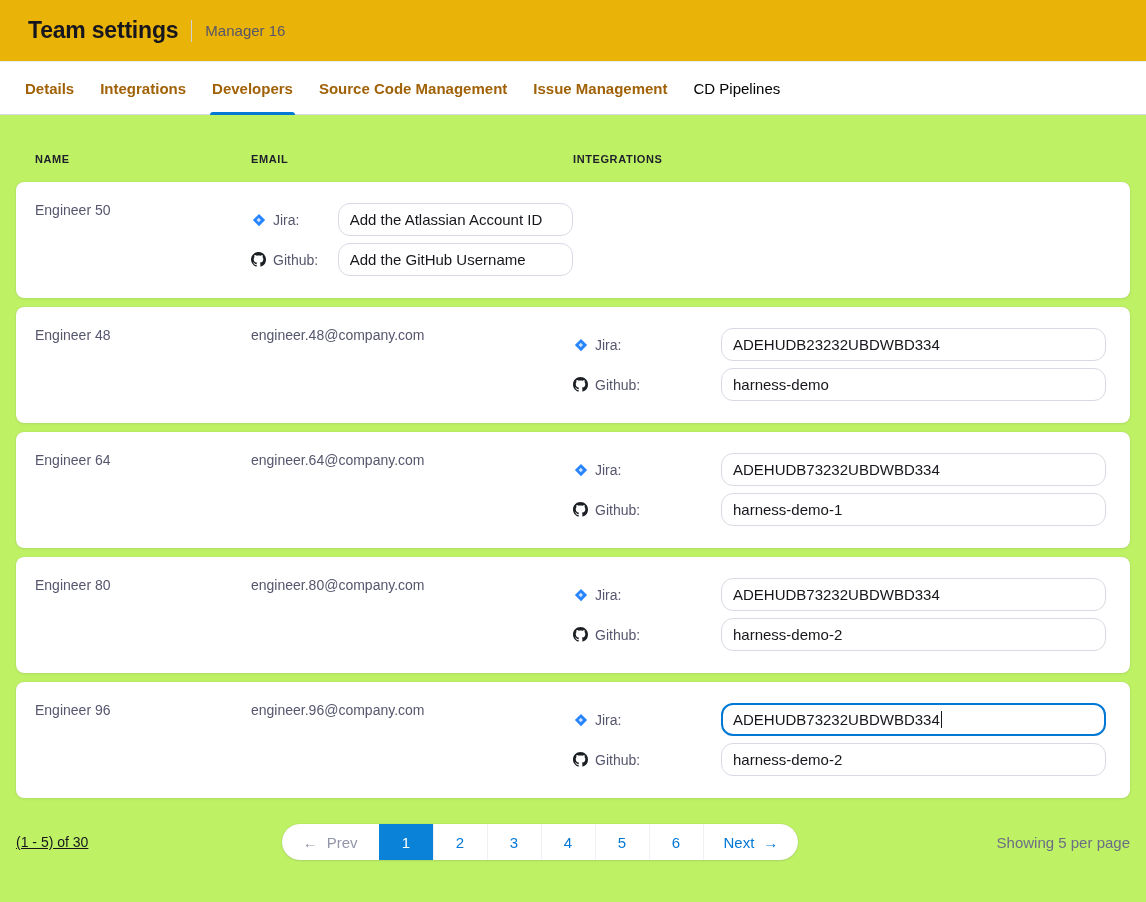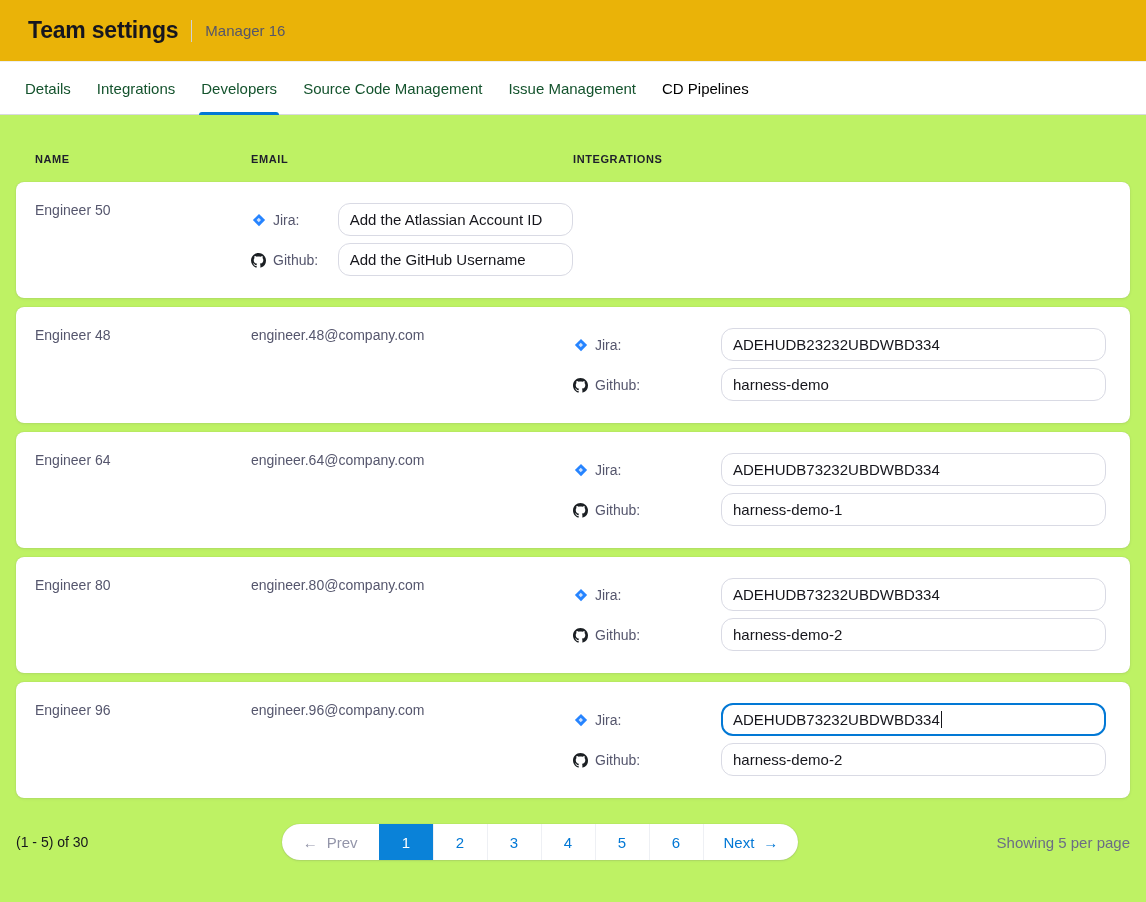--- a/index.html
+++ b/index.html
@@ -11,52 +11,52 @@
   }
 
   
   .app-header { height:62px; display:flex; align-items:center; padding:0 28px; background:#eab308; border-bottom:1px solid #eceef2; }
   .page-title { font-size:23px; font-weight:700; color:#16161f; letter-spacing:-0.2px; }
   .title-divider { width:1px; height:22px; background:#cfd0d9; margin:0 13px; }
   .subtitle { font-size:15px; color:#55566a; }
 
   
   .tab-bar { height:53px; display:flex; align-items:stretch; padding:0 12px; background:#fff; border-bottom:1px solid #d8d9e0; }
-  .tab { display:flex; align-items:center; padding:0 13px; font-size:15px; font-weight:400; color:#14532d; position:relative; cursor:pointer; white-space:nowrap; }
+  .tab { display:flex; align-items:center; padding:0 13px; font-size:15px; font-weight:700; color:#a16207; position:relative; cursor:pointer; white-space:nowrap; }
   .tab.active::after { content:""; position:absolute; left:11px; right:11px; bottom:-1px; height:3px; border-radius:3px 3px 0 0; background:#0278d5; }
   .tab.disabled { color:#000000; font-weight:400; cursor:default; }
 
   
   .content { background:#bef264; height:787px; padding:0 16px; }
 
   .col-headers { display:grid; grid-template-columns:216px 322px auto; padding:38px 0 17px 19px; font-size:11px; font-weight:700; letter-spacing:0.6px; color:#1f1f2c; }
 
   .row-card {
     background:#fff; border-radius:8px; height:116px; margin-bottom:9px;
     box-shadow:0 0 1px rgba(40,41,61,0.22), 0 1px 3px rgba(96,97,112,0.12);
     display:grid; grid-template-columns:216px 322px auto; padding-left:19px;
   }
   .cell-name, .cell-email { padding-top:20px; font-size:14px; color:#55566d; }
   .cell-integrations { padding-top:21px; }
 
   .integration-row { display:flex; align-items:center; height:33px; margin-bottom:7px; }
-  .integration-label { width:148px; display:flex; align-items:flex-end; gap:7px; font-size:14px; color:#55566d; }
+  .integration-label { width:148px; display:flex; align-items:center; gap:7px; font-size:14px; color:#55566d; }
   .icon { width:15px; height:15px; display:inline-flex; align-items:center; justify-content:center; flex:none; }
 
   .text-input {
     width:385px; height:33px; border:1px solid #d9dae4; border-radius:12px;
     background:#fff; display:flex; align-items:center; padding:0 11px;
     font-size:15px; color:#16161c; cursor:text; white-space:nowrap; overflow:hidden;
   }
   .text-input.focused { border:2px solid #0278d5; padding:0 10px; }
   .caret { display:inline-block; width:1.5px; height:17px; background:#16161c; margin-left:1px; flex:none; }
 
   
   .pagination-bar { display:flex; align-items:center; margin-top:26px; height:36px; }
-  .count-text { width:264px; font-size:14px; color:#16161c; flex:none; }
+  .count-text { width:264px; font-size:14px; color:#16161c; flex:none;text-decoration:underline; }
   .per-page { width:330px; font-size:15px; color:#6b6d85; text-align:right; flex:none; }
   .pager {
     display:flex; height:36px; background:#fff; border-radius:18px; overflow:hidden; margin:0 auto;
     box-shadow:0 0 1px rgba(40,41,61,0.28), 0 1px 2px rgba(96,97,112,0.16);
   }
   .pager-prev { padding:0 21px; display:flex; align-items:center; gap:9px; font-size:15px; color:#9395a9; cursor:pointer; }
   .pager-next { padding:0 20px; display:flex; align-items:center; gap:9px; font-size:15px; color:#0278d5; border-left:1px solid #eef0f4; cursor:pointer; }
   .page-btn { width:54px; display:flex; align-items:center; justify-content:center; font-size:15px; color:#0278d5; border-left:1px solid #eef0f4; cursor:pointer; }
   .page-btn.active { background:#0a82d8; color:#fff; border-left-color:#0a82d8; }
 </style>

